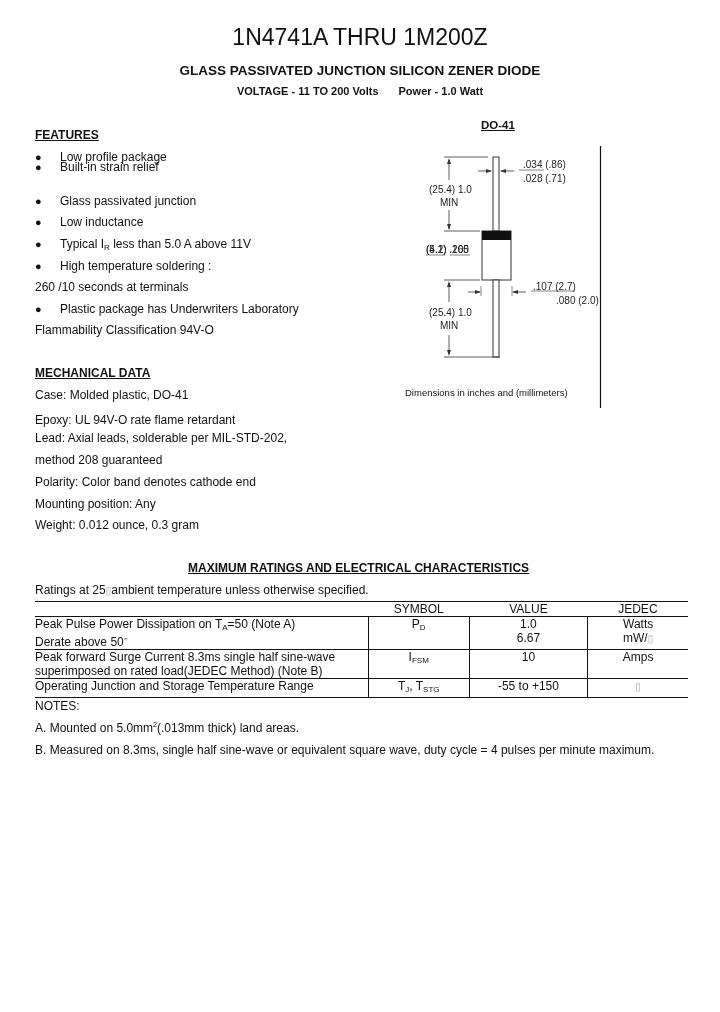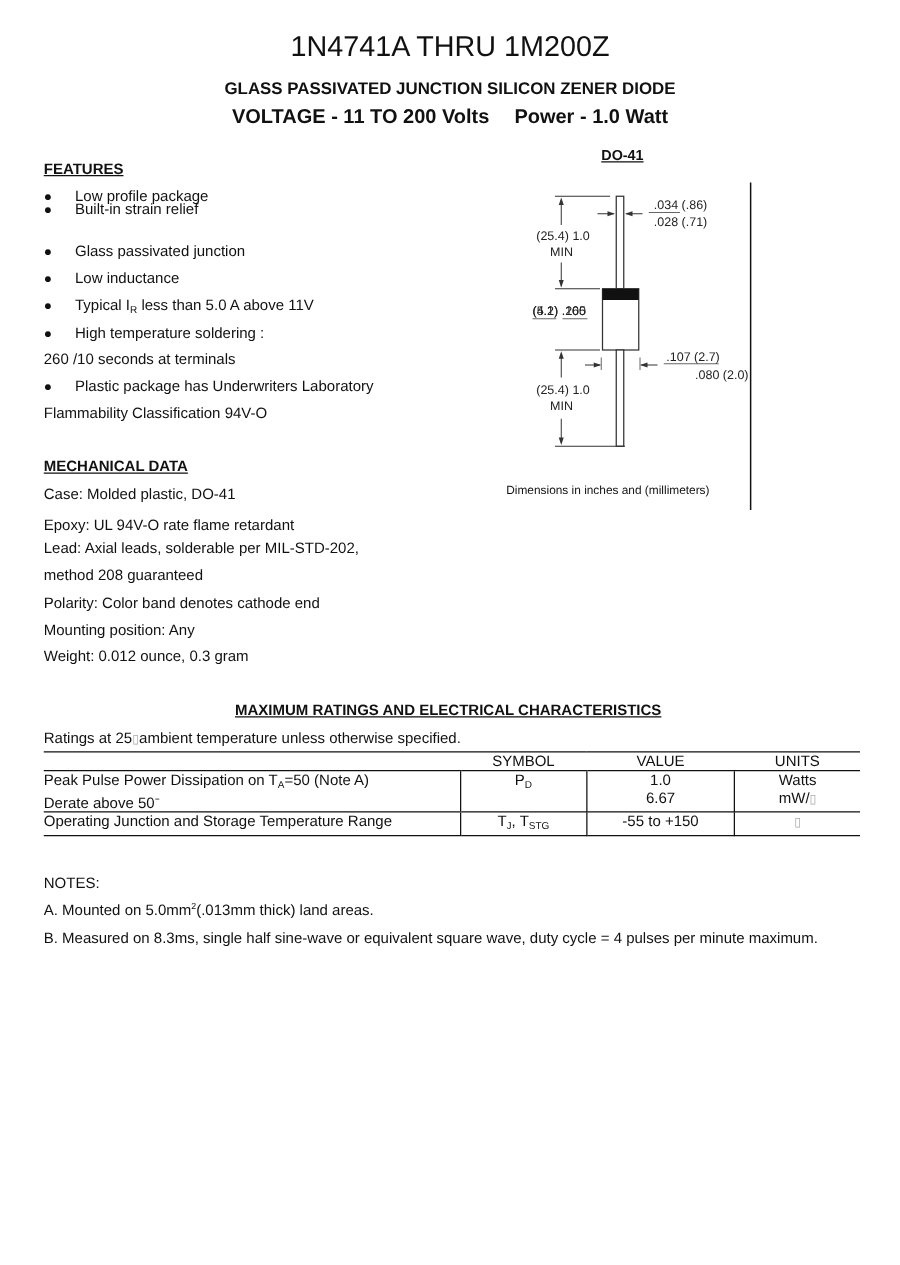--- a/index.html
+++ b/index.html
@@ -1,21 +1,21 @@
 <!DOCTYPE html>
 <html><head>
 <meta charset="utf-8">
 <style>
   html, body { margin:0; padding:0; background:#ffffff; }
   body { width:720px; height:1012px; position:relative; overflow:hidden;
          font-family:"Liberation Sans", sans-serif; color:#111; }
   .abs { position:absolute; white-space:nowrap; }
   .title { left:0; width:720px; top:24px; text-align:center; font-size:23px; color:#111; }
   .sub1 { left:0; width:720px; top:63px; text-align:center; font-size:13.5px; font-weight:bold; }
-  .sub2 { left:0; width:720px; top:85px; text-align:center; font-size:16px; font-weight:bold; }
+  .sub2 { left:0; width:720px; top:85px; text-align:center; font-size:11px; font-weight:bold; }
   .sechead { font-size:12px; font-weight:bold; text-decoration:underline; }
   .txt { font-size:12px; }
   .bullet { font-size:13px; }
   sub { font-size:8px; vertical-align:-2px; }
   sup { font-size:7px; vertical-align:5px; }
   .tbl { position:absolute; left:35px; top:601px; width:653px; border-collapse:collapse; font-size:12px; }
   .tbl td { padding:0 0 0 0; line-height:14px; vertical-align:top; }
   .tbl tr.hdr td { border-top:1.5px solid #111; border-bottom:1px solid #111; height:13px; text-align:center; }
   .tbl tr.r td { border-bottom:1px solid #111; }
   .tbl td.c1 { width:334px; text-align:left; padding-left:0; }
@@ -116,38 +116,47 @@
 
 <div class="abs sechead" style="left:188px;top:561px;">MAXIMUM RATINGS AND ELECTRICAL CHARACTERISTICS</div>
 <div class="abs txt" style="left:35px;top:583px;"><span>Ratings at 25</span><span class="glyph">▯</span><span>ambient temperature unless otherwise specified.</span></div>
 
 <table class="tbl">
   <tbody>
       <tr class="hdr">
     <td class="c1"></td>
     <td class="c2">SYMBOL</td>
     <td class="c3">VALUE</td>
-    <td class="c4">UNITS</td>
+    <td class="c4">JEDEC</td>
   </tr>
   <tr class="r">
     <td class="c1" style="height:30px;">
       <div><span>Peak Pulse Power Dissipation on T</span><sub>A</sub><span>=50   (Note A)</span></div>
       <div><span>Derate above 50</span><span>⁻</span></div>
     </td>
     <td class="c2"><span>P</span><sub>D</sub></td>
     <td class="c3">
           <div>1.0</div>
           <div>6.67</div>
         </td>
     <td class="c4">
           <div>Watts</div>
           <div><span>mW/</span><span class="glyph">▯</span></div>
         </td>
   </tr>
   <tr class="r">
+    <td class="c1" style="height:28px;">
+      <div>Peak forward Surge Current 8.3ms single half sine-wave</div>
+      <div>superimposed on rated load(JEDEC Method) (Note B)</div>
+    </td>
+    <td class="c2"><span>I</span><sub>FSM</sub></td>
+    <td class="c3">10</td>
+    <td class="c4">Amps</td>
+  </tr>
+  <tr class="r">
     <td class="c1" style="height:15px;">Operating Junction and Storage Temperature Range</td>
     <td class="c2"><span>T</span><sub>J</sub><span>, T</span><sub>STG</sub></td>
     <td class="c3">-55 to +150</td>
     <td class="c4"><span class="glyph">▯</span></td>
   </tr>
 </tbody>
   </table>
 
 <div class="abs txt" style="left:35px;top:699px;">NOTES:</div>
 <div class="abs txt" style="left:35px;top:721px;"><span>A. Mounted on 5.0mm</span><sup>2</sup><span>(.013mm thick) land areas.</span></div>

